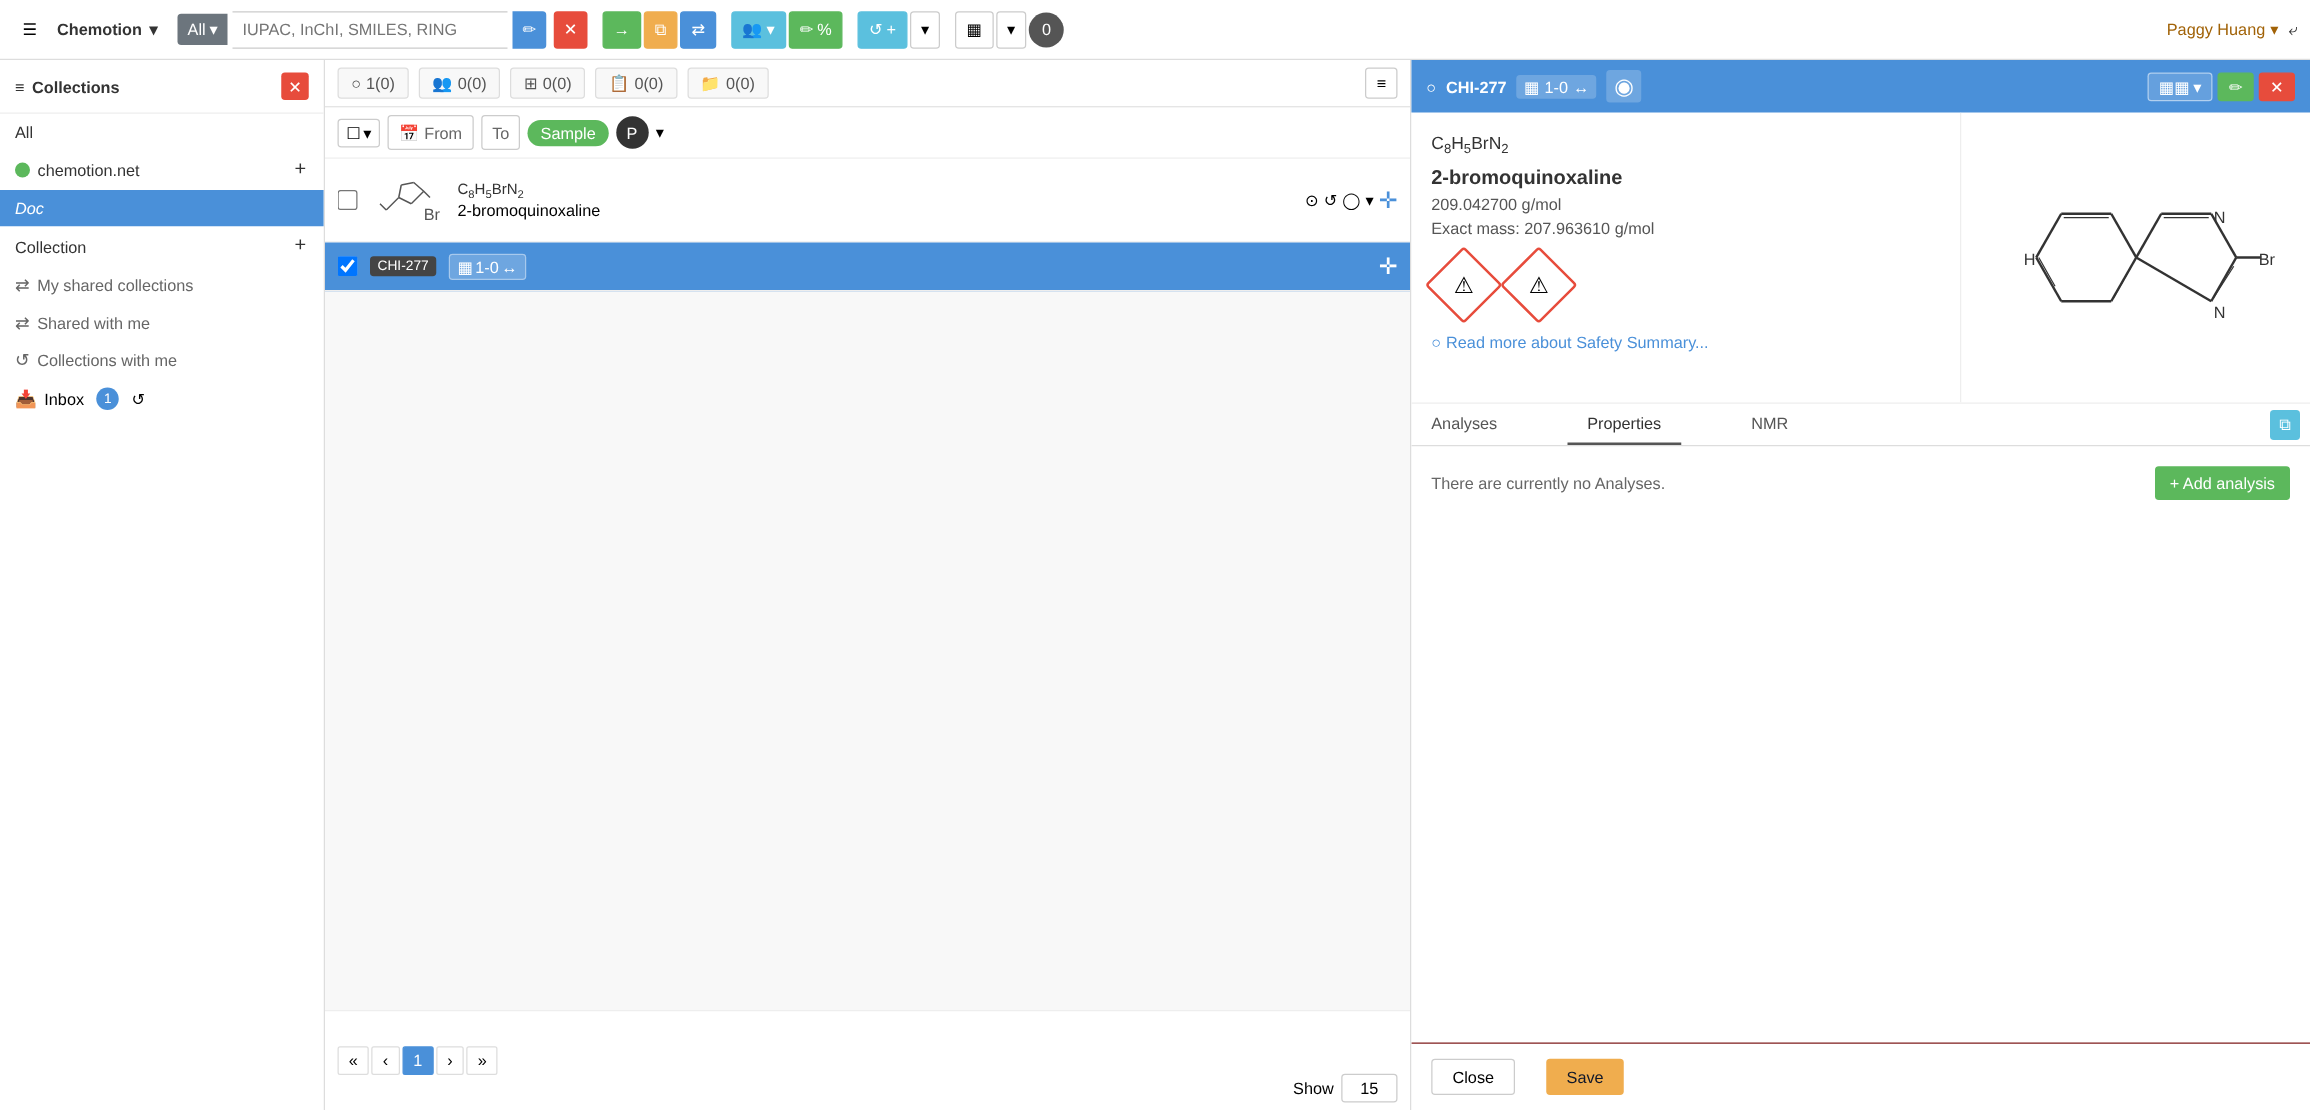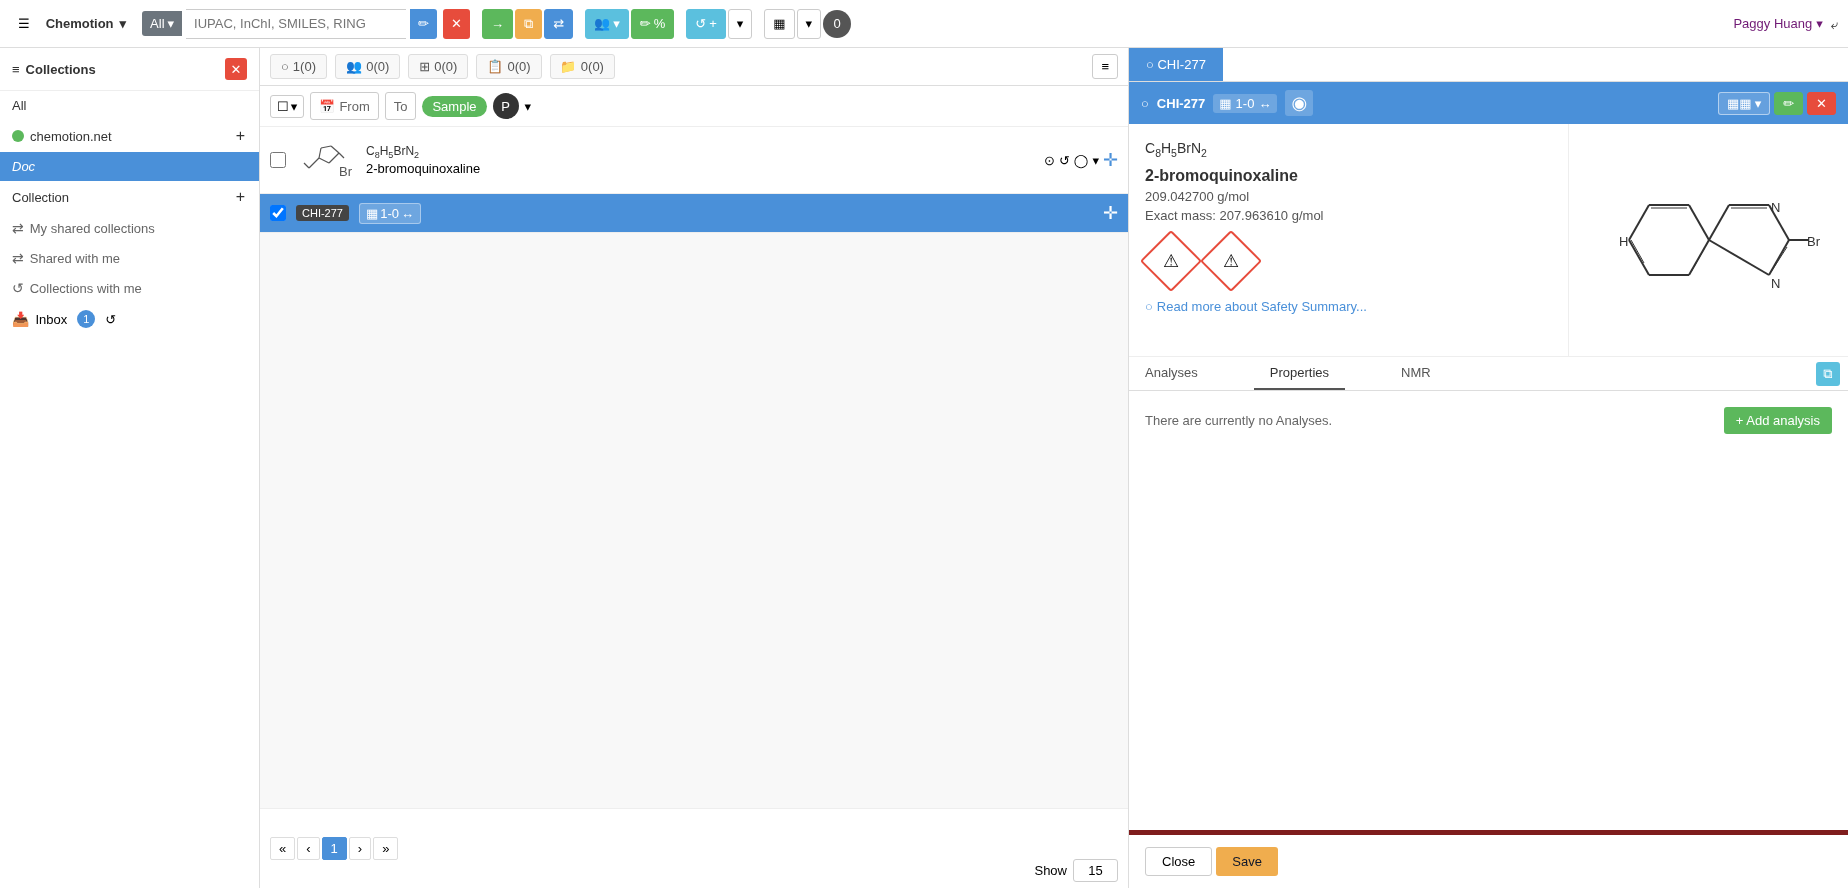--- a/index.html
+++ b/index.html
@@ -94,21 +94,21 @@
     .navbar-right {
       margin-left: auto;
       display: flex;
       align-items: center;
       gap: 8px;
     }
     .user-btn {
       background: none;
       border: none;
       cursor: pointer;
-      color: #701a75;
+      color: #a16207;
       font-size: 13px;
       display: flex;
       align-items: center;
       gap: 4px;
     }
     .logout-btn {
       background: none;
       border: none;
       cursor: pointer;
       color: #333;
@@ -462,23 +462,23 @@
       border: none;
       border-radius: 3px;
       padding: 6px 12px;
       cursor: pointer;
       display: flex;
       align-items: center;
       gap: 4px;
     }
     .detail-footer {
       padding: 12px 16px;
-      border-top: 5px solid #7f1d1d;
-      display: flex;
-      gap: 4px;
+      border-top: 1px solid #7f1d1d;
+      display: flex;
+      gap: 25px;
     }
     .close-btn {
       background: #fff;
       border: 1px solid #ccc;
       border-radius: 3px;
       padding: 6px 16px;
       cursor: pointer;
     }
     .save-btn {
       background: #f0ad4e;
@@ -768,26 +768,20 @@
       </div>
       <div class="show-group">
         <span>Show</span>
         <input class="show-input" type="text" value="15" style="">
       </div>
     </div>
   </div>
 
   <div class="detail-panel">
 
-    <div class="detail-tab-bar">
-      <div class="detail-tab active">
-        <span>○</span>
-        <span>CHI-277</span>
-      </div>
-    </div>
 
     <div class="detail-header">
       <span>○</span>
       <span style="font-weight:bold;">CHI-277</span>
       <div style="display:flex;align-items:center;background:rgba(255,255,255,0.2);border-radius:3px;padding:2px 6px;gap:4px;font-size:12px;">
         <span>▦</span>
         <span>1-0</span>
         <span>↔</span>
       </div>
       <span style="background:rgba(255,255,255,0.2);border-radius:3px;padding:2px 6px;font-size:18px;">◉</span>

